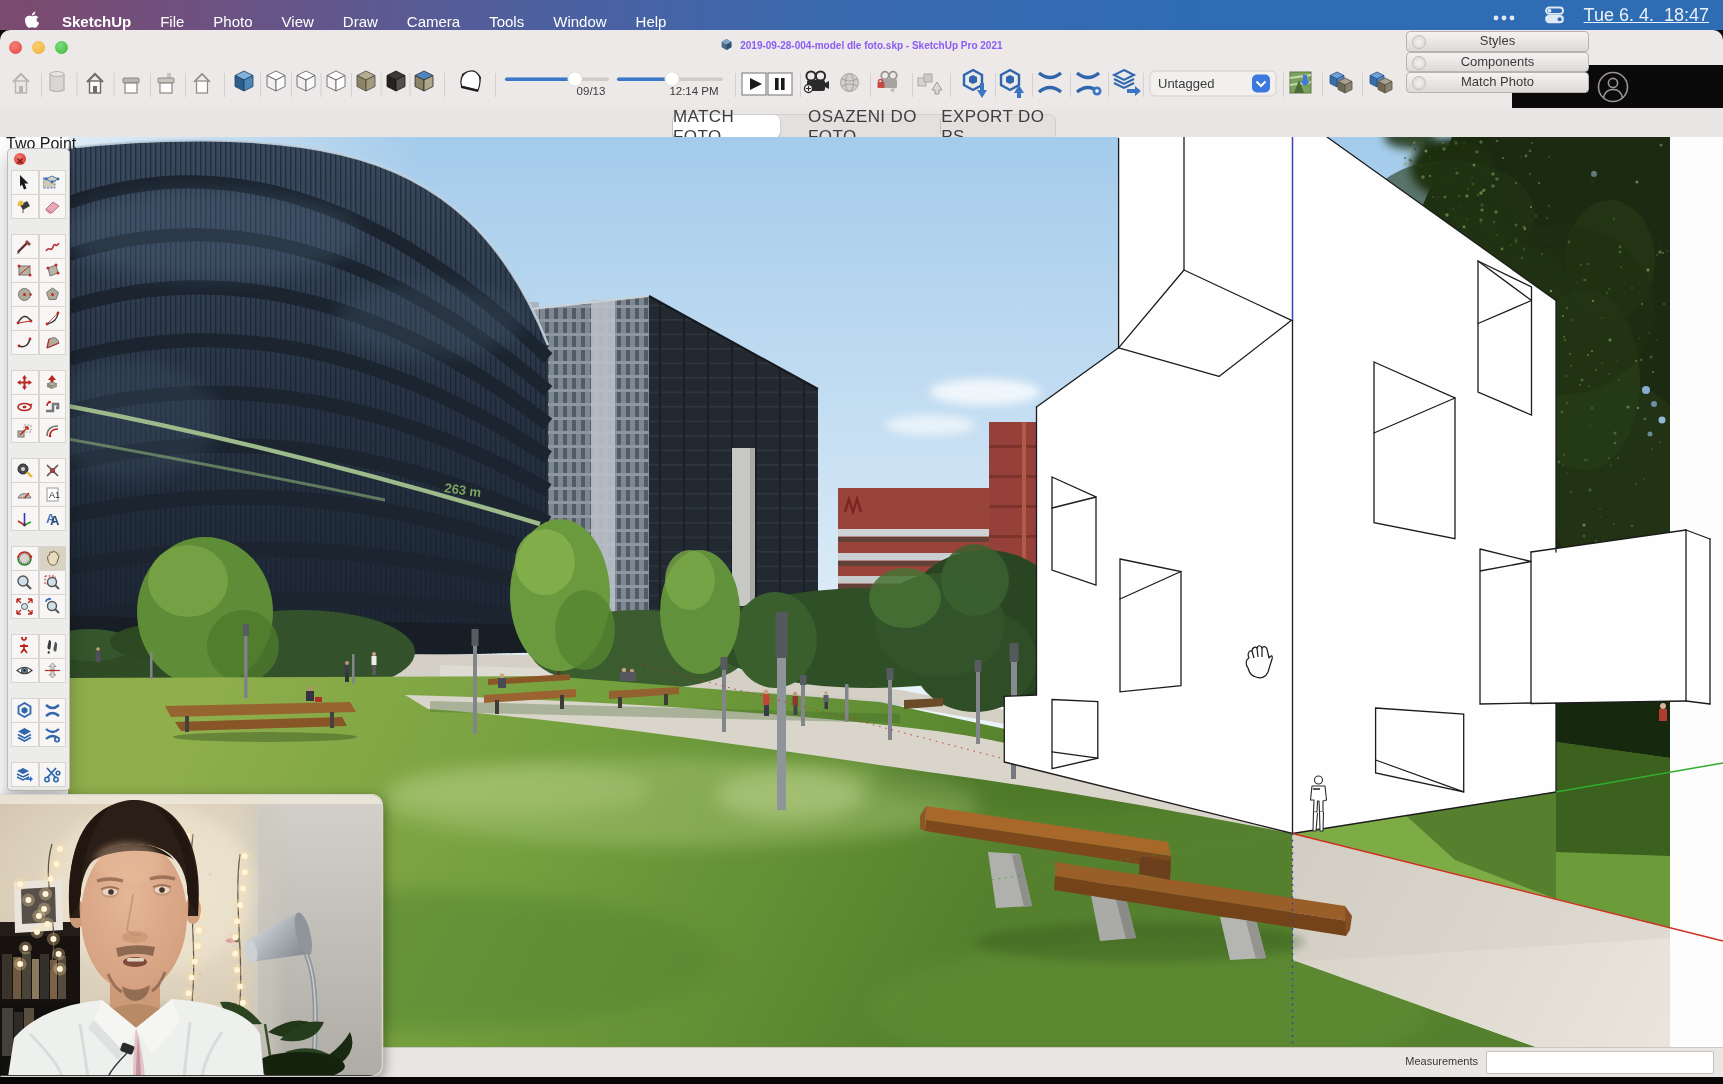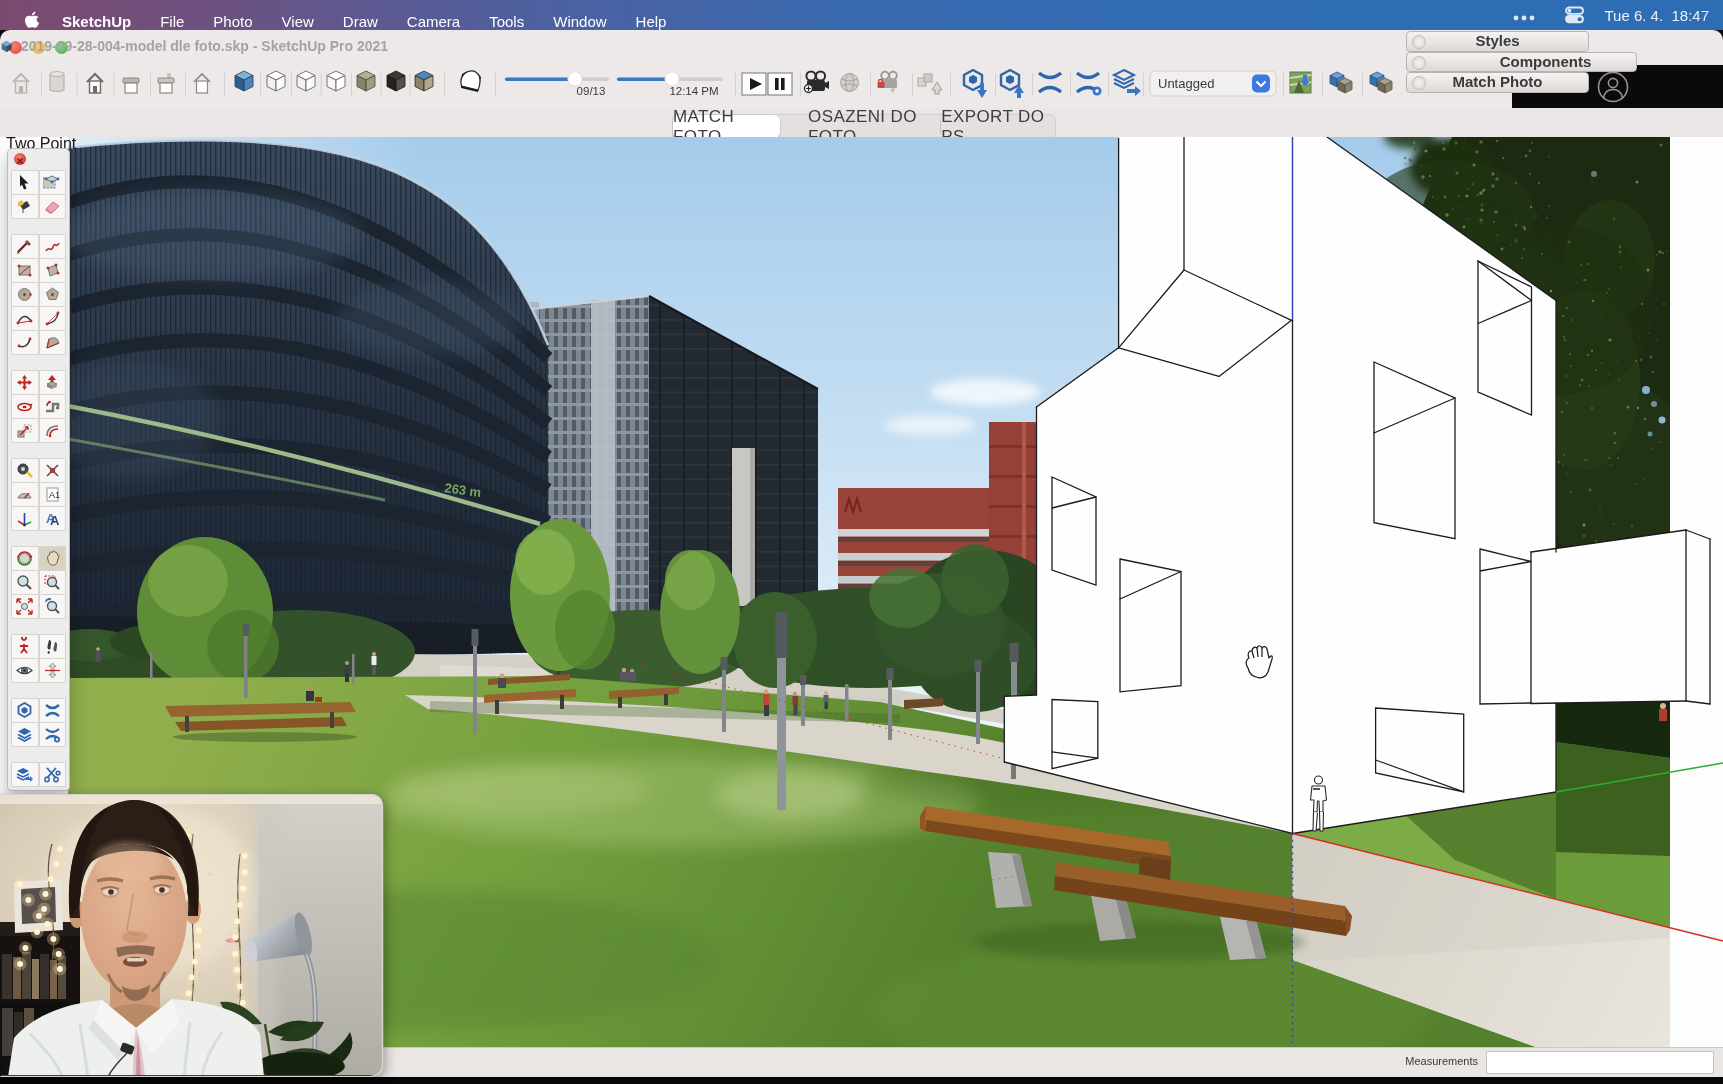--- a/index.html
+++ b/index.html
@@ -9,35 +9,35 @@
   #menubar{position:absolute;left:0;top:0;width:1723px;height:30px;
     background:linear-gradient(90deg,#7c4a6e 0%,#6d5181 12%,#4f5f9e 30%,#3a69ae 48%,#2f6cb4 70%,#2e6cb4 100%);
     color:#fff;font-size:15px;display:flex;align-items:flex-end;}
   #menubar .apple{margin-left:22px;font-size:17px;}
   #menubar .app{font-weight:bold;margin-left:22px;}
   #menubar .mi{margin-left:29px;}
   #menubar .right{position:absolute;right:14px;top:0;height:30px;display:flex;align-items:center;color:#eaf0f8;}
   
   #titlebar{position:absolute;left:0;top:30px;width:1723px;height:35px;background:#ece9e8;border-radius:10px 10px 0 0;}
   .tl{position:absolute;top:11px;width:13px;height:13px;border-radius:50%;}
-  #title{position:absolute;left:0;top:38px;width:1723px;text-align:left;font-size:14px;font-weight:bold;color:#a3a3a3;}
+  #title{position:absolute;left:0;top:38px;width:1723px;text-align:center;font-size:10px;font-weight:bold;color:#8b5cf6;}
   #toolbar{position:absolute;left:0;top:65px;width:1512px;height:43px;background:#ece9e8;}
   #tabstrip{position:absolute;left:0;top:108px;width:1723px;height:29px;background:#e9e6e5;border-bottom:1px solid #c9c6c5;}
   
   #segwrap{position:absolute;left:672px;top:114px;width:382px;height:23px;background:#e3e0df;border:1px solid #d2cfce;border-bottom:none;border-radius:7px 7px 0 0;display:flex;}
   .seg{font-size:17px;color:#3e3e3e;letter-spacing:.4px;display:flex;align-items:center;justify-content:center;}
   
   #viewport{position:absolute;left:0;top:137px;width:1723px;height:910px;background:#fdfdfd;}
   
   #bottombar{position:absolute;left:0;top:1047px;width:1723px;height:30px;background:#e9e6e4;border-top:1px solid #cac7c5;}
   #bottombar .lab{position:absolute;right:245px;top:7px;font-size:11px;color:#3a3a3a;}
   #bottombar .inp{position:absolute;right:9px;top:3px;width:226px;height:21px;background:#fff;border:1px solid #c4c1bf;border-radius:2px;}
   #blackstrip{position:absolute;left:0;top:1077px;width:1723px;height:7px;background:#060606;}
   
-  .tray{position:absolute;left:1406px;width:181px;height:18.5px;background:linear-gradient(#f5f3f2,#ddd9d7);border:1px solid #b6b3b0;border-radius:4px;font-size:15px;color:#3b3b3b;text-align:center;line-height:18px;font-weight:bold;}
+  .tray{position:absolute;left:1406px;width:181px;height:18.5px;background:linear-gradient(#f5f3f2,#ddd9d7);border:1px solid #b6b3b0;border-radius:4px;font-size:13px;color:#3b3b3b;text-align:center;line-height:18px;}
   .tray .knob{position:absolute;left:5px;top:3px;width:12px;height:12px;border-radius:50%;background:radial-gradient(#f4f2f1,#d8d5d3);border:1px solid #c0bdba;}
   
   #palette{position:absolute;left:7px;top:148px;width:61px;height:641px;background:#ececeb;border:1px solid #bdbab8;border-radius:5px 5px 4px 4px;box-shadow:0 8px 18px rgba(0,0,0,.25);}
   #palette .hdr{position:relative;height:21px;}
   #palette .close{position:absolute;left:6px;top:4px;width:12px;height:12px;border-radius:50%;background:radial-gradient(circle at 40% 35%,#f2827a,#e2443a 60%,#c03028);}
   #palette .grid{position:absolute;left:3px;top:21px;width:55px;}
   .prow{display:flex;height:24px;}
   .prow.gap{height:16px;}
   .pcell{width:27px;height:23px;background:#f7f6f5;border:0.5px solid #d7d4d2;display:flex;align-items:center;justify-content:center;}
   .pcell.sel{background:#d8d2c2;}
@@ -69,21 +69,21 @@
           <circle cx="22" cy="11" r="2.4" fill="#dfe8f4"></circle>
         </svg>
       <svg width="24" height="18" viewBox="0 0 24 18" style="margin-left:14px">
           <g fill="none" stroke="#dfe8f4" stroke-width="1.8">
             <rect x="2" y="1.5" width="17" height="6.4" rx="3.2"></rect>
             <rect x="2" y="10" width="17" height="6.4" rx="3.2" fill="#dfe8f4"></rect>
           </g>
           <circle cx="5.4" cy="4.7" r="2" fill="#dfe8f4"></circle>
           <circle cx="15.6" cy="13.2" r="2" fill="#2f6cb4"></circle>
         </svg>
-      <span style="margin-left:16px;font-size:15px;">Tue 6. 4.&nbsp;&nbsp;18:47</span>
+      <span style="margin-left:16px;font-size:18px;text-decoration:underline;">Tue 6. 4.&nbsp;&nbsp;18:47</span>
     </span>
   </div>
 
   <div id="titlebar">
     <div class="tl" style="left:9px;background:radial-gradient(circle at 40% 35%,#f08379,#ec5f57 55%,#ce4a40);"></div>
     <div class="tl" style="left:32px;background:radial-gradient(circle at 40% 35%,#f8cf70,#f5bd4f 55%,#dfa32f);"></div>
     <div class="tl" style="left:55px;background:radial-gradient(circle at 40% 35%,#7ade80,#58c754 55%,#3daf3a);"></div>
   </div>
   <div id="title"><svg width="13" height="13" viewBox="0 0 24 24" style="vertical-align:-2px;margin-right:4px">
         <path fill="#4a6e8c" d="M12 2 L21 7 L21 17 L12 22 L3 17 L3 7 Z"></path>
@@ -282,21 +282,21 @@
       </svg></div>
   <div id="tabstrip"></div>
   <div id="segwrap">
     <div class="seg" style="width:111px;background:#fff;border-radius:6px;box-shadow:0 1px 2px rgba(0,0,0,.25);">MATCH FOTO</div>
     <div class="seg" style="width:137px;margin-left:28px;">OSAZENI DO FOTO</div>
     <div class="seg" style="width:1px;background:#c8c5c4;height:15px;margin-top:4px;"></div>
     <div class="seg" style="width:118px;">EXPORT DO PS</div>
   </div>
 
   <div class="tray" style="top:31px;"><div class="knob"></div>Styles</div>
-  <div class="tray" style="top:51.5px;padding-left:48px;"><div class="knob"></div>Components</div>
+  <div class="tray" style="top:51.5px;"><div class="knob"></div>Components</div>
   <div class="tray" style="top:72px;"><div class="knob"></div>Match Photo</div>
   <svg style="position:absolute;left:1597px;top:71px;" width="32" height="32" viewBox="0 0 32 32">
     <circle cx="16" cy="16" r="14.5" fill="none" stroke="#9a9392" stroke-width="1.6"></circle>
     <circle cx="16" cy="12" r="4.6" fill="none" stroke="#9a9392" stroke-width="1.6"></circle>
     <path d="M6.5 27 Q8 18.5 16 18.5 Q24 18.5 25.5 27" fill="none" stroke="#9a9392" stroke-width="1.6"></path>
   </svg>
 
   <div id="viewport"><svg id="vp" width="1723" height="910" viewBox="0 137 1723 910">
   <defs>
     <clipPath id="photoclip">

